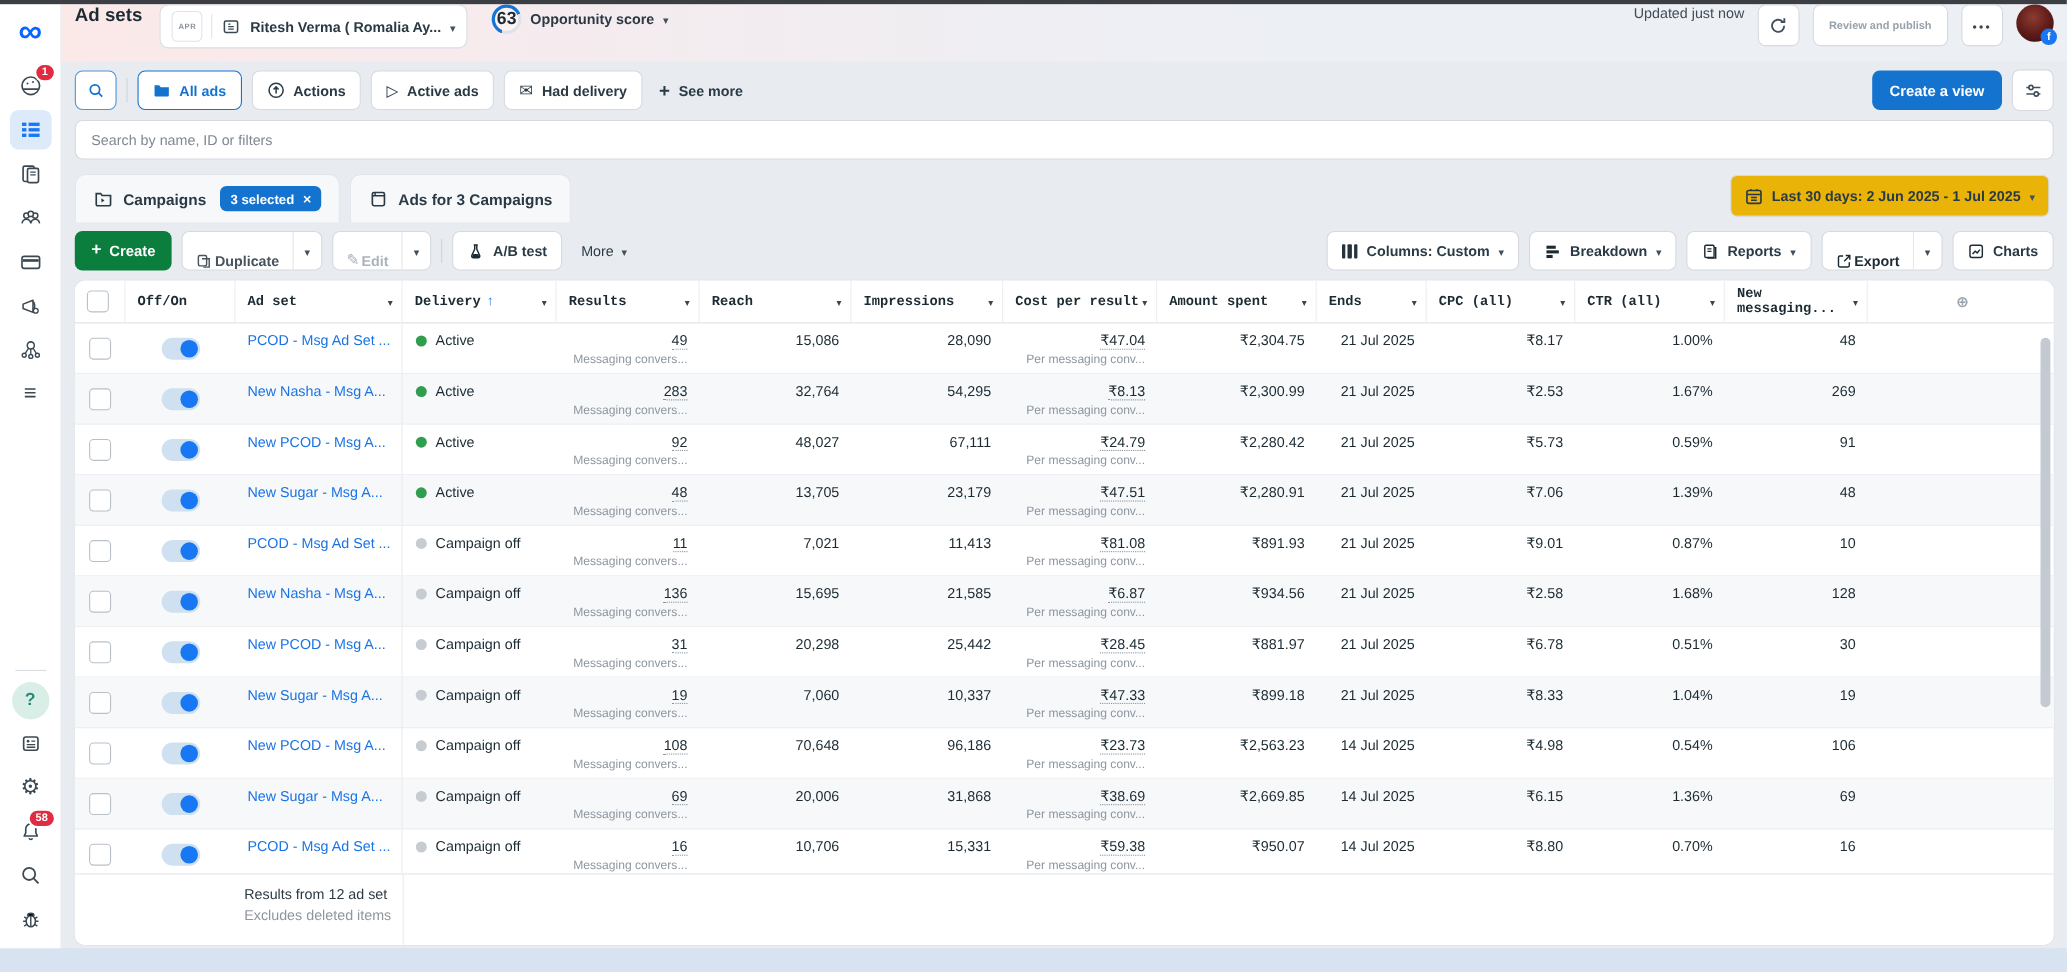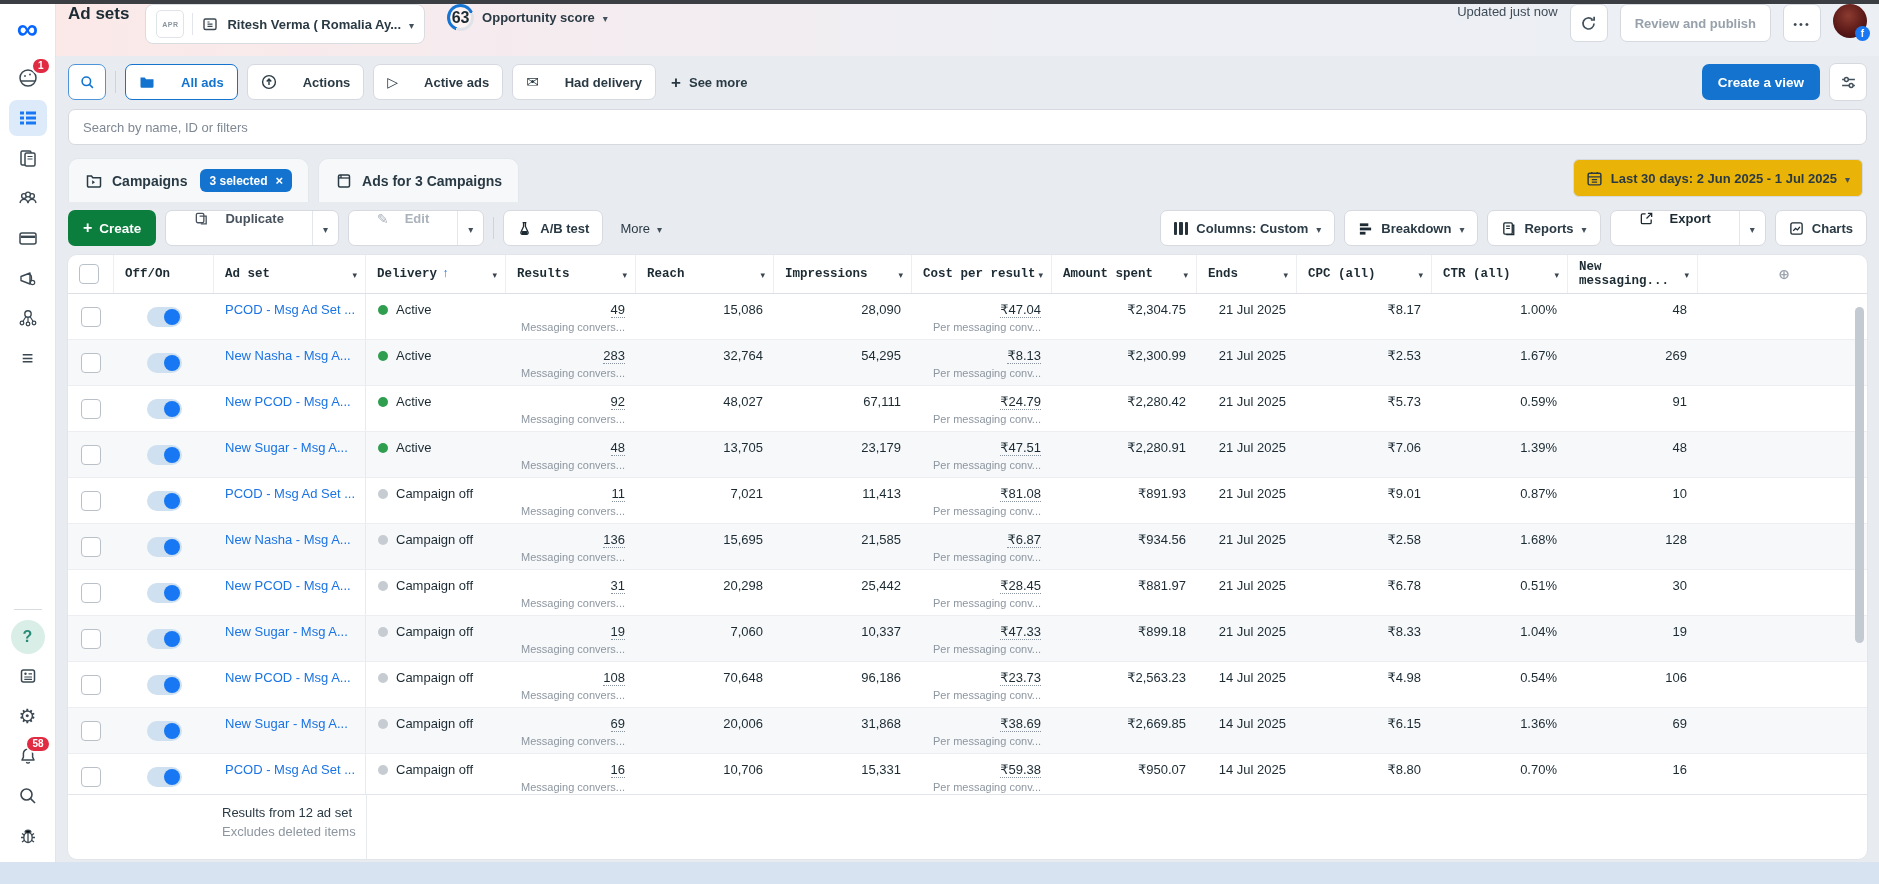--- a/index.html
+++ b/index.html
@@ -37,31 +37,31 @@
   .acct-sep{width:1px;height:22px;background:#e2e5ea;}
   .acct-name{font-weight:600;color:#2a3a44;white-space:nowrap;}
   .opp{display:flex;align-items:center;gap:8px;margin-left:10px;cursor:pointer;}
   .gauge{width:27px;height:27px;border-radius:50%;background:conic-gradient(from 200deg,#1674d4 0 63%,#dfe3e9 63% 100%);display:grid;place-items:center;}
   .gauge-num{width:21px;height:21px;border-radius:50%;background:#fdf3f2;display:grid;place-items:center;font-size:16px;font-weight:700;color:#1c2b33;}
   .opp-label{font-weight:600;color:#2a3a44;}
   .caret::after{content:"▾";font-size:10px;color:#42505c;}
   .flex-sp{flex:1;}
   .updated{color:#3f4c57;}
   .icon-btn{width:36px;height:36px;border:1px solid #d6dae0;border-radius:7px;background:#fff;display:flex;align-items:center;justify-content:center;cursor:pointer;}
-  .btn-muted{height:36px;border:1px solid #d6dae0;border-radius:7px;background:#fff;color:#97a1ab;font-weight:600;font-size:13px;padding:0 14px;display:flex;align-items:center;cursor:pointer;}
+  .btn-muted{height:36px;border:1px solid #d6dae0;border-radius:7px;background:#fff;color:#97a1ab;font-weight:600;font-size:10px;padding:0 14px;display:flex;align-items:center;cursor:pointer;}
   .dots-icon::after{content:"•••";letter-spacing:2px;color:#3b4852;font-size:11px;}
   .avatar{width:34px;height:34px;border-radius:50%;background:radial-gradient(circle at 45% 35%,#8c3b30 0%,#5c1a18 55%,#330c0e 100%);position:relative;cursor:pointer;}
   .fb-badge{position:absolute;right:-3px;bottom:-3px;width:15px;height:15px;border-radius:50%;background:#1877f2;color:#fff;font-size:10px;font-weight:700;display:flex;align-items:center;justify-content:center;}
   .fb-badge::after{content:"f";}
 
   
   .filterbar{display:flex;align-items:center;gap:9px;padding:0 12px;margin-top:8px;height:36px;}
   .sq-btn{width:38px;height:36px;border:1px solid #4e94d8;border-radius:7px;background:#fff;display:flex;align-items:center;justify-content:center;cursor:pointer;box-sizing:border-box;}
   .vdiv{width:1px;height:22px;background:#cfd4da;}
-  .pill{height:36px;background:#fff;border:1px solid #d6dae0;border-radius:7px;display:flex;align-items:center;gap:26px;padding:0 13px;font-weight:600;color:#2a3a44;cursor:pointer;box-sizing:border-box;white-space:nowrap;}
+  .pill{height:36px;background:#fff;border:1px solid #d6dae0;border-radius:7px;display:flex;align-items:center;gap:8px;padding:0 13px;font-weight:600;color:#2a3a44;cursor:pointer;box-sizing:border-box;white-space:nowrap;}
   .pill.sel{border:1px solid #1373cf;color:#1373cf;}
   .see-more{display:flex;align-items:center;gap:8px;font-weight:600;color:#2a3a44;padding:0 6px;cursor:pointer;}
   .plus-g::before{content:"+";font-size:17px;color:#2a3a44;line-height:1;}
   .btn-primary{height:36px;background:#1373cf;color:#fff;border-radius:7px;font-weight:600;font-size:13.5px;padding:0 16px;display:flex;align-items:center;cursor:pointer;}
   .env-icon::after{content:"✉";font-size:15px;color:#2a3a44;}
   .play-icon::after{content:"▷";font-size:14px;color:#2a3a44;}
 
   
   .searchwrap{margin:9px 12px 0;}
   .search-input{width:100%;height:36px;box-sizing:border-box;border:1px solid #d6dae0;border-radius:7px;background:#fff;padding:0 14px;font-size:13px;color:#1c2b33;font-family:inherit;outline:none;}
@@ -73,21 +73,21 @@
   .tab.active{background:#fff;color:#1b74e4;box-shadow:0 -1px 5px rgba(0,0,0,.08);border-color:#fff;}
   .sel-badge{background:#1373cf;color:#fff;font-size:12px;font-weight:600;border-radius:6px;padding:4px 9px;display:flex;align-items:center;gap:8px;margin-left:4px;}
   .x-icon::after{content:"×";font-size:13px;}
   .date-btn{position:absolute;right:16px;top:2px;height:36px;background:#eab308;border:1px solid #d6dae0;border-radius:6px;display:flex;align-items:center;gap:8px;padding:0 12px;font-weight:600;color:#2a3a44;cursor:pointer;white-space:nowrap;}
 
   
   .toolbar{display:flex;align-items:center;gap:9px;padding:0 12px;margin-top:7px;height:36px;margin-bottom:8px;}
   .btn-green{height:36px;background:#0b7d3d;color:#fff;border-radius:7px;font-weight:600;font-size:13.5px;padding:0 15px;display:flex;align-items:center;gap:7px;cursor:pointer;}
   .btn-green .plus-w::before{content:"+";font-size:16px;color:#fff;}
   .split{display:flex;align-items:stretch;height:36px;background:#fff;border:1px solid #d6dae0;border-radius:7px;overflow:hidden;box-sizing:border-box;}
-  .split .main-part{display:flex;align-items:flex-start;gap:16px;padding:0 28px;font-weight:600;color:#49535e;cursor:pointer;}
+  .split .main-part{display:flex;align-items:flex-end;gap:2px;padding:0 12px;font-weight:600;color:#49535e;cursor:pointer;}
   .split .main-part.disabled{color:#aab2bb;}
   .split .sep{width:1px;background:#e3e6ea;}
   .split .caret-part{display:flex;align-items:center;padding:0 10px;cursor:pointer;}
   .plainbtn{height:36px;background:#fff;border:1px solid #d6dae0;border-radius:7px;display:flex;align-items:center;gap:8px;padding:0 13px;font-weight:600;color:#2a3a44;cursor:pointer;box-sizing:border-box;white-space:nowrap;}
   .ghost{display:flex;align-items:center;gap:7px;font-weight:400;color:#2a3a44;padding:0 8px;cursor:pointer;}
   .pencil-icon::after{content:"✎";font-size:14px;color:#aab2bb;}
   .cols-icon{display:flex;gap:2px;}
   .cols-icon i{width:3.5px;height:13px;background:#27333c;border-radius:1px;}
 
   

